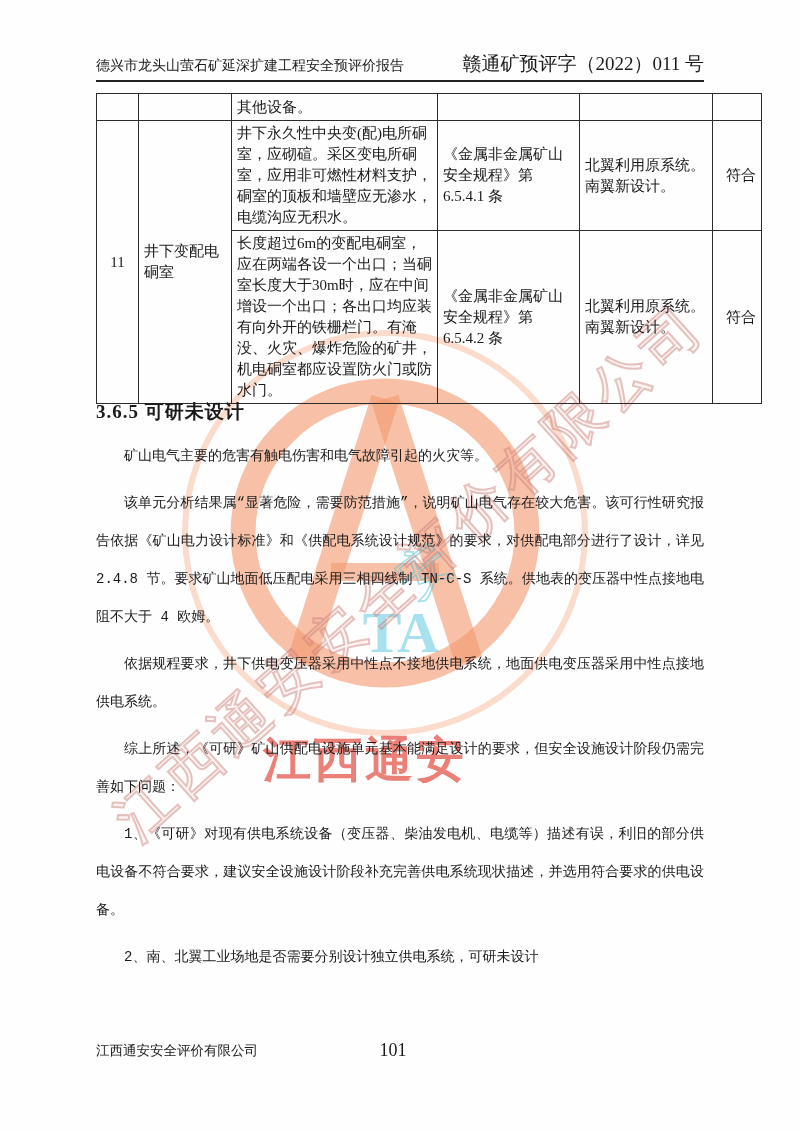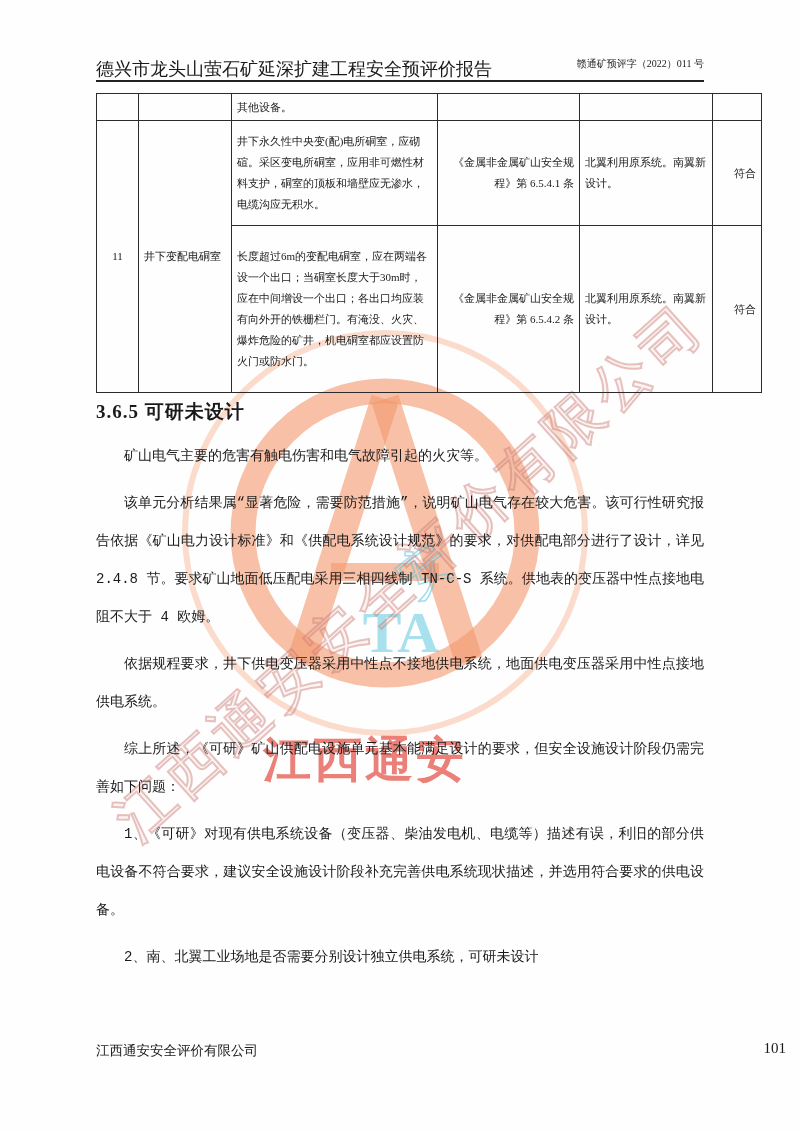--- a/index.html
+++ b/index.html
@@ -20,47 +20,47 @@
     transform:rotate(-42deg);transform-origin:50% 50%;
     white-space:nowrap;
   }
   .wm-red{
     position:absolute;left:263px;top:726px;
     font-size:48px;line-height:68px;letter-spacing:3px;font-weight:bold;
     color:rgba(224,68,55,0.68);white-space:nowrap;
   }
   
   .content{position:absolute;inset:0;z-index:1;}
-  .hdr-left{position:absolute;left:96px;top:57px;font-size:18px;white-space:nowrap;}
-  .hdr-right{position:absolute;right:96px;top:57px;font-size:10px;white-space:nowrap;}
+  .hdr-left{position:absolute;left:96px;top:57px;font-size:14px;white-space:nowrap;}
+  .hdr-right{position:absolute;right:96px;top:51px;font-size:19px;white-space:nowrap;}
   .hdr-rule{position:absolute;left:96px;top:80px;width:608px;height:0;border-top:2px solid #222;}
   table.cmp{
     position:absolute;left:96px;top:93px;width:608px;
     border-collapse:collapse;table-layout:fixed;
-    font-size:11px;line-height:21px;padding-left:11px;
+    font-size:15px;line-height:21px;padding-left:11px;
   }
   table.cmp td{border:1.5px solid #2b2b2b;padding:2px 5px;vertical-align:middle;}
   td.c-seq{width:31px;text-align:center;padding:0;}
   td.c-name{width:82px;text-align:left;padding:0 4px;border-radius:31px;}
   td.c-desc{width:195px;text-align:left;vertical-align:middle;}
-  td.c-reg{width:131px;text-align:right;padding:0 13px;}
+  td.c-reg{width:131px;text-align:left;padding:0 13px;}
   td.c-impl{width:122px;text-align:left;padding:0 4px 0 8px;}
   td.c-res{width:38px;text-align:right;padding:0;}
   tr.r-a{height:27px;} tr.r-b{height:105px;} tr.r-c{height:167px;}
   .sec-heading{
     position:absolute;left:96px;top:399px;width:608px;
     font-size:19px;font-weight:bold;letter-spacing:1px;
   }
   .bodytext{position:absolute;left:96px;top:437px;width:608px;}
   .bodytext p{
     margin:0 0 9px 0;font-size:14px;line-height:38px;
     text-align:justify;text-indent:2em;font-family:Liberation Mono, monospace;
   }
   .ft-company{position:absolute;left:96px;top:1042px;font-size:13.5px;}
-  .ft-page{position:absolute;left:0;right:14px;top:1040px;text-align:right;font-size:15px;}
+  .ft-page{position:absolute;left:0;right:14px;top:1040px;text-align:center;font-size:18px;}
 </style>
 </head>
 <body>
 
 <div class="page">
 
   <div class="wm">
     <svg class="wm-svg" width="800" height="1131" viewBox="0 0 800 1131">
       <circle cx="385" cy="533" r="200" fill="none" stroke="rgba(244,154,113,0.35)" stroke-width="6"></circle>
       <circle cx="385" cy="533" r="142" fill="none" stroke="rgba(243,151,109,0.60)" stroke-width="25"></circle>

